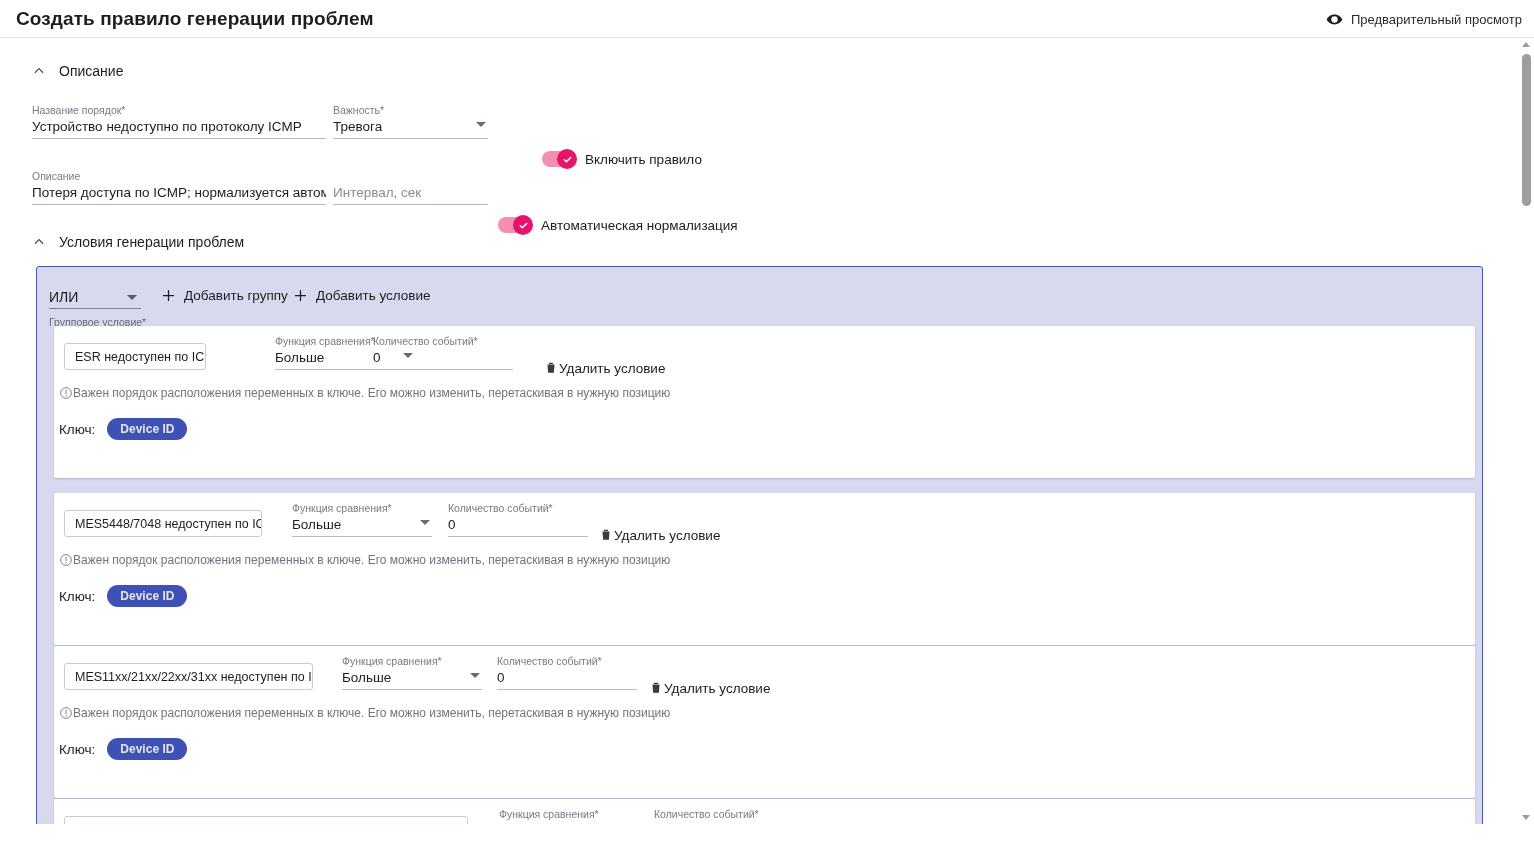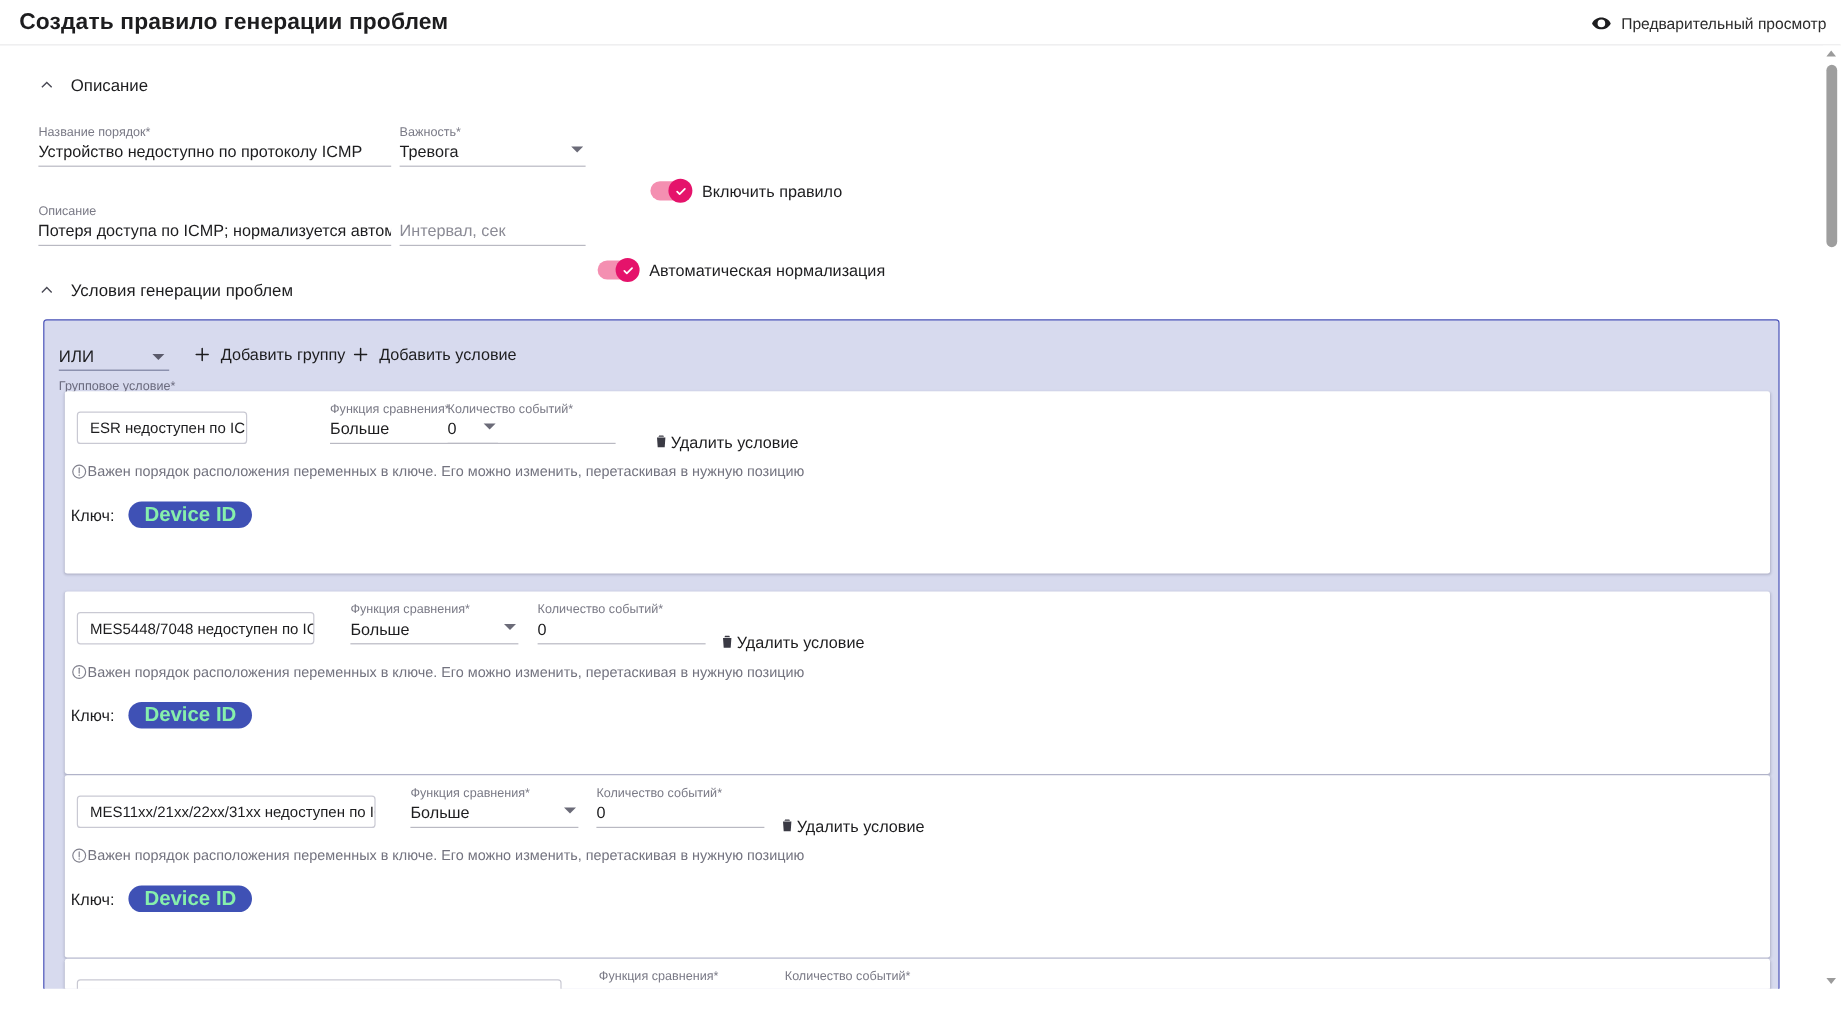--- a/index.html
+++ b/index.html
@@ -176,25 +176,25 @@
   .hint-row {
     position: absolute;
     display: flex; align-items: center; 
   }
   .hint-row .txt { font-size: 12px; color: #73737f; white-space: nowrap; }
   .info-ico { width: 14px; height: 14px; display: block; flex: 0 0 auto; }
 
   .key-row { position: absolute; display: flex; align-items: center; gap: 12px; }
   .key-row .key-lbl { font-size: 13.5px; color: #1d1d1f; }
   .chip {
-    background: #3f51b5; color: #86efac;
+    background: #3f51b5; color: #e5e5e5;
     border-radius: 13px;
     height: 22px; padding: 0 13px;
     display: flex; align-items: center;
-    font-size: 17px; font-weight: bold;
+    font-size: 12px; font-weight: bold;
     cursor: grab; white-space: nowrap;
   }
 
   
   .footer {
     position: absolute; left: 0; bottom: 0;
     width: 1534px; height: 36px;
     background: #ffffff;
     border-top: 1px solid #e1e1e4;
     display: flex; align-items: center; justify-content: center;

